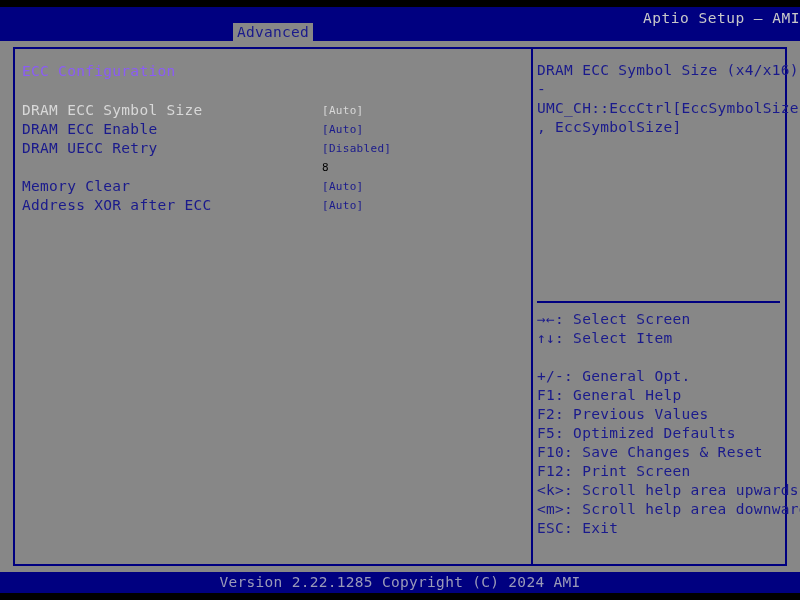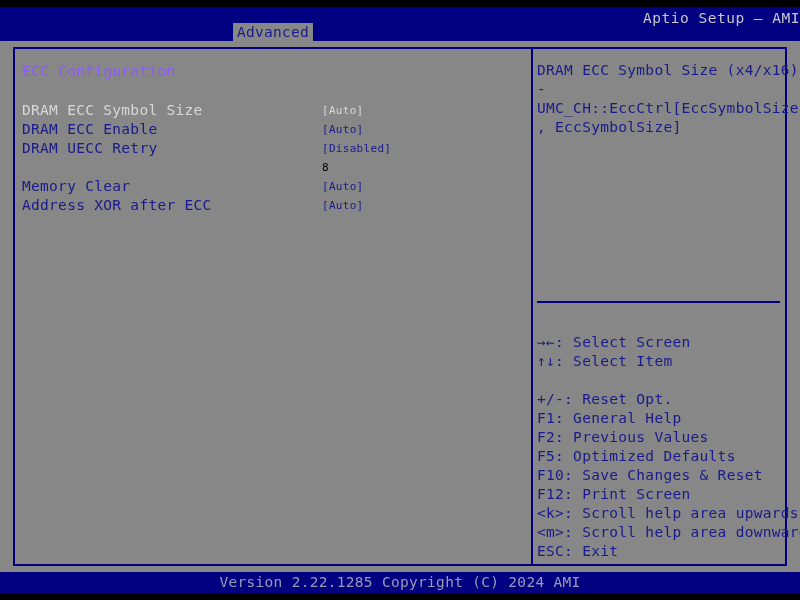--- a/index.html
+++ b/index.html
@@ -143,21 +143,20 @@
     letter-spacing: 0.3px;
   }
   .key-line {
     position: absolute;
     left: 4px;
     color: #1a1a8c;
     font-size: 14.5px;
     line-height: 19px;
     white-space: pre;
     letter-spacing: 0.3px;
-    margin-top: 23px;
   }
 
   
   #footerbar {
     position: absolute;
     left: 0;
     top: 572px;
     width: 800px;
     height: 21px;
     background: #000080;
@@ -230,21 +229,21 @@
     <div class="help-line" style="top:31px">-</div>
     <div class="help-line" style="top:50px">UMC_CH::EccCtrl[EccSymbolSize16</div>
     <div class="help-line" style="top:69px">, EccSymbolSize]</div>
   </div>
 
   <div class="frame-h" id="help-divider"></div>
 
   <div id="key-legend" style="position:absolute;left:533px;top:310px;width:252px;height:250px;">
     <div class="key-line" style="top:0px"><span>→←</span><span>: Select Screen</span></div>
     <div class="key-line" style="top:19px"><span>↑↓</span><span>: Select Item</span></div>
-    <div class="key-line" style="top:57px"><span>+/-</span><span>: Reset Opt.</span></div>
+    <div class="key-line" style="top:57px"><span>+/-</span><span>: General Opt.</span></div>
     <div class="key-line" style="top:76px"><span>F1</span><span>: General Help</span></div>
     <div class="key-line" style="top:95px"><span>F2</span><span>: Previous Values</span></div>
     <div class="key-line" style="top:114px"><span>F5</span><span>: Optimized Defaults</span></div>
     <div class="key-line" style="top:133px"><span>F10</span><span>: Save Changes &amp; Reset</span></div>
     <div class="key-line" style="top:152px"><span>F12</span><span>: Print Screen</span></div>
     <div class="key-line" style="top:171px"><span>&lt;k&gt;</span><span>: Scroll help area upwards</span></div>
     <div class="key-line" style="top:190px"><span>&lt;m&gt;</span><span>: Scroll help area downwards</span></div>
     <div class="key-line" style="top:209px"><span>ESC</span><span>: Exit</span></div>
   </div>
 

